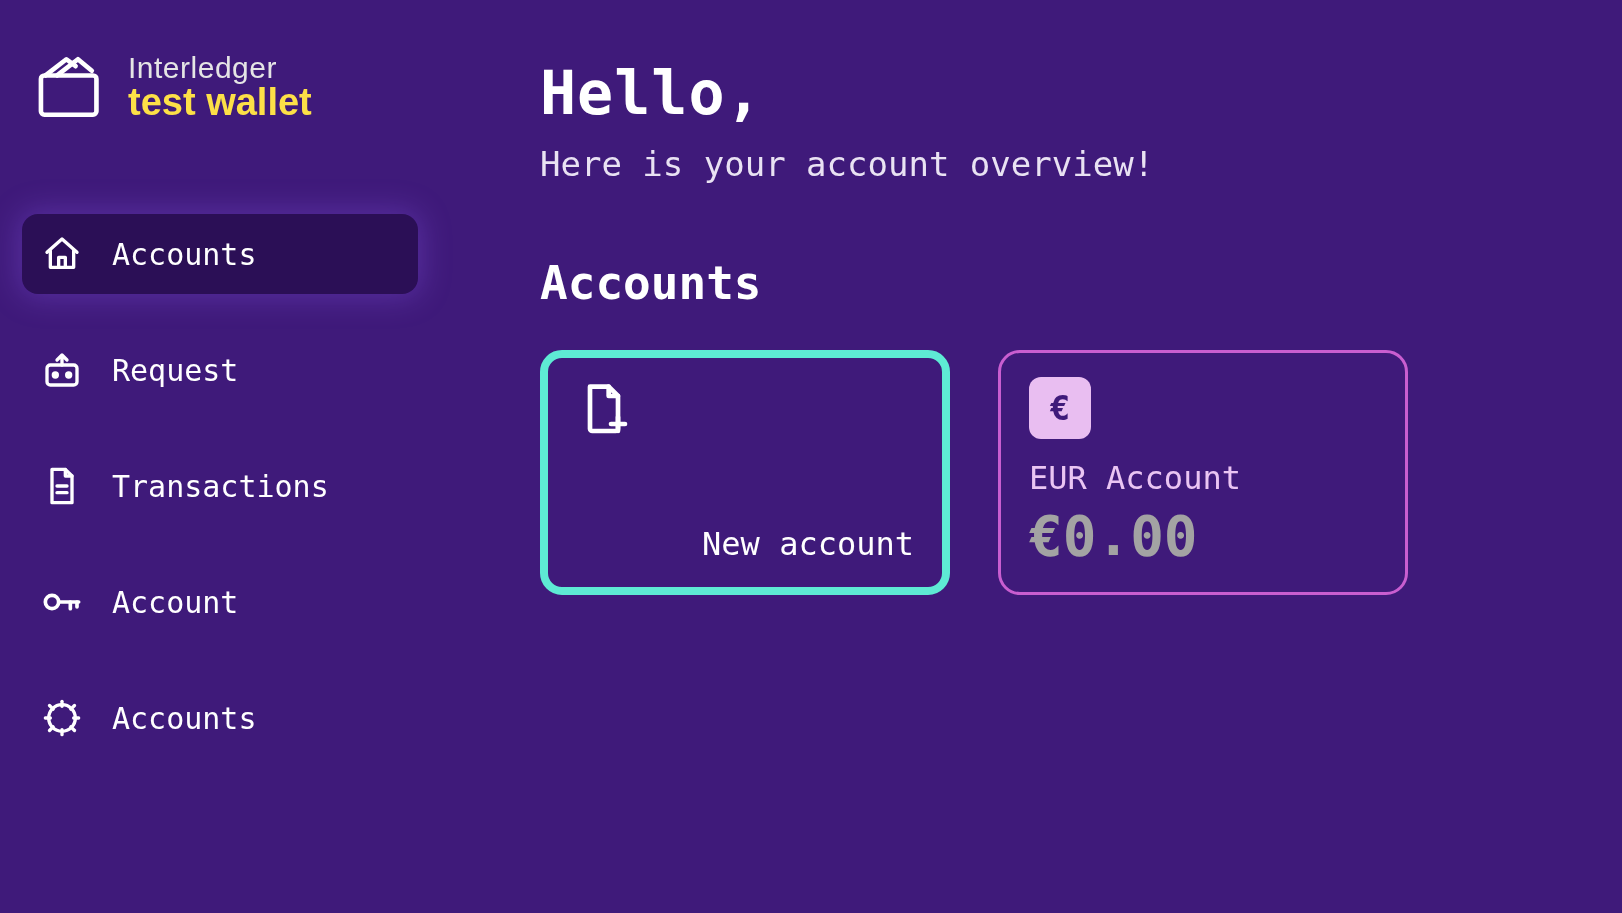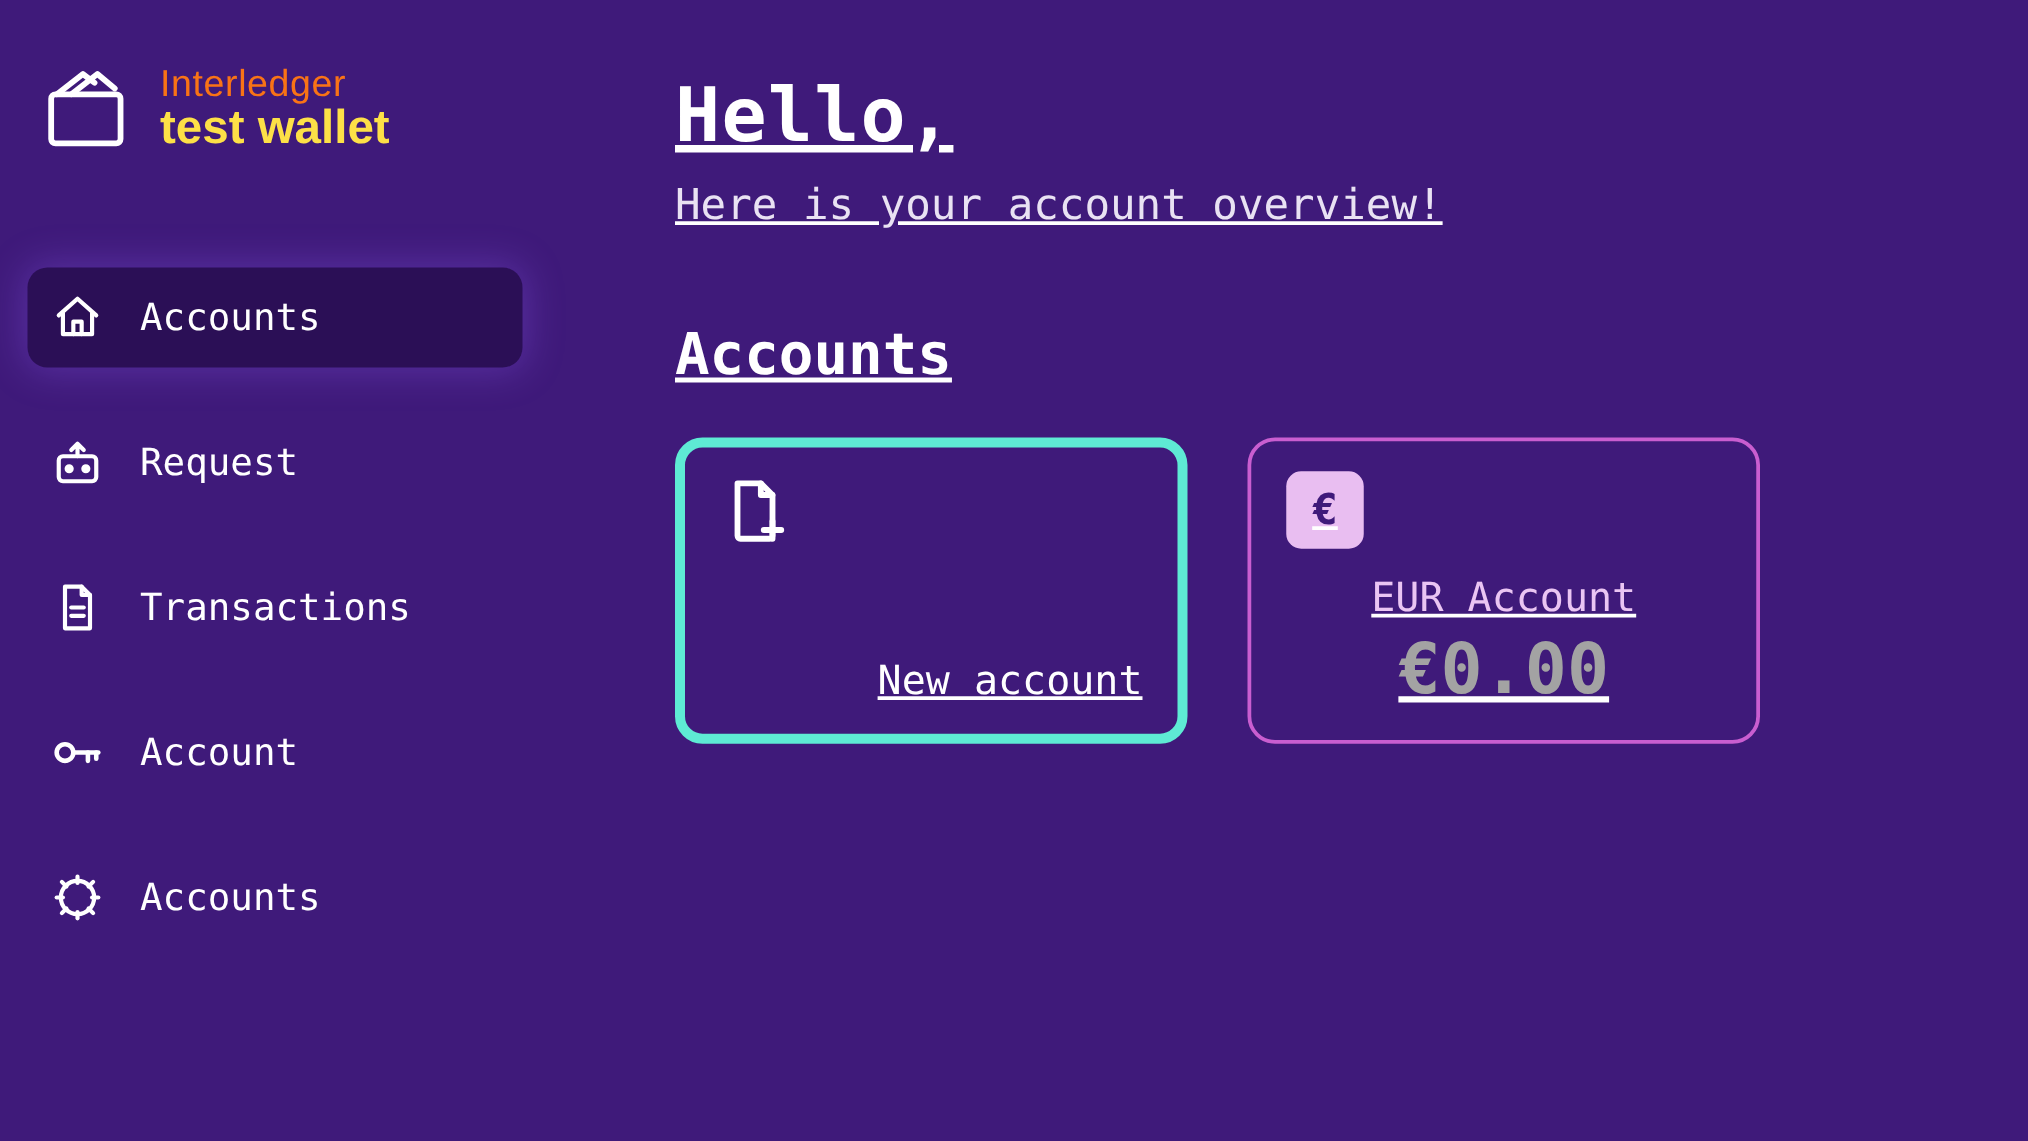--- a/index.html
+++ b/index.html
@@ -29,21 +29,21 @@
     margin-bottom: 90px;
   }
   .logo-text-wrap {
     display: flex;
     flex-direction: column;
   }
   .logo-line1 {
     font-size: 30px;
     font-weight: 300;
     letter-spacing: 0.5px;
-    color: #f97316;
+    color: #e5e5e5;
     font-family: -apple-system, BlinkMacSystemFont, "Segoe UI", sans-serif;
   }
   .logo-line2 {
     font-size: 38px;
     font-weight: 700;
     color: #fde047;
     font-family: -apple-system, BlinkMacSystemFont, "Segoe UI", sans-serif;
     margin-top: -4px;
   }
   .nav {
@@ -69,21 +69,20 @@
     width: 44px;
     height: 44px;
     display: flex;
     align-items: center;
     justify-content: center;
     flex-shrink: 0;
   }
   .main {
     flex: 1;
     padding: 58px 40px 0 100px;
-    text-decoration: underline;
   }
   .greeting {
     font-size: 60px;
     font-weight: 700;
     letter-spacing: 1px;
   }
   .subtitle {
     font-size: 34px;
     font-weight: 400;
     color: #e9e2f3;
@@ -127,21 +126,21 @@
     background: #e9bef1;
     border-radius: 12px;
     display: flex;
     align-items: center;
     justify-content: center;
     color: #3f1a7a;
     font-size: 34px;
     font-weight: 700;
   }
   .account-info {
-    text-align: center;
+    text-align: left;
   }
   .account-name {
     font-size: 32px;
     color: #eac5f3;
     font-weight: 500;
   }
   .account-balance {
     font-size: 56px;
     color: #a3a3a3;
     font-weight: 700;

